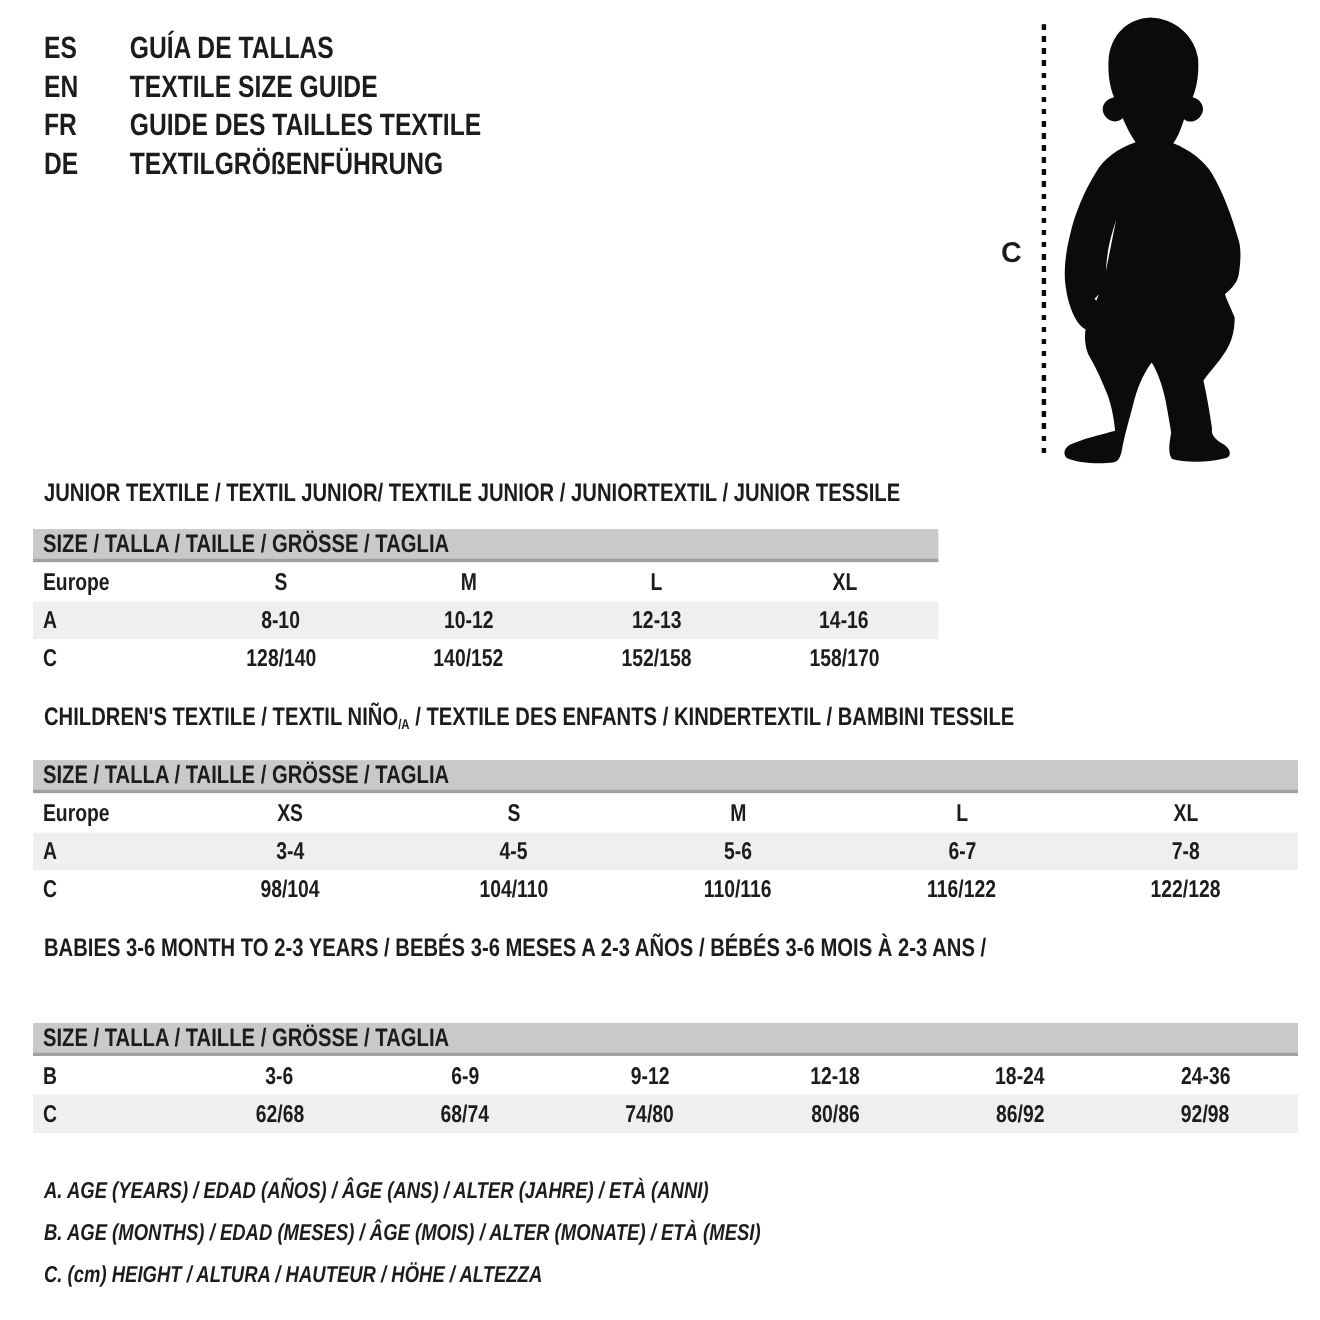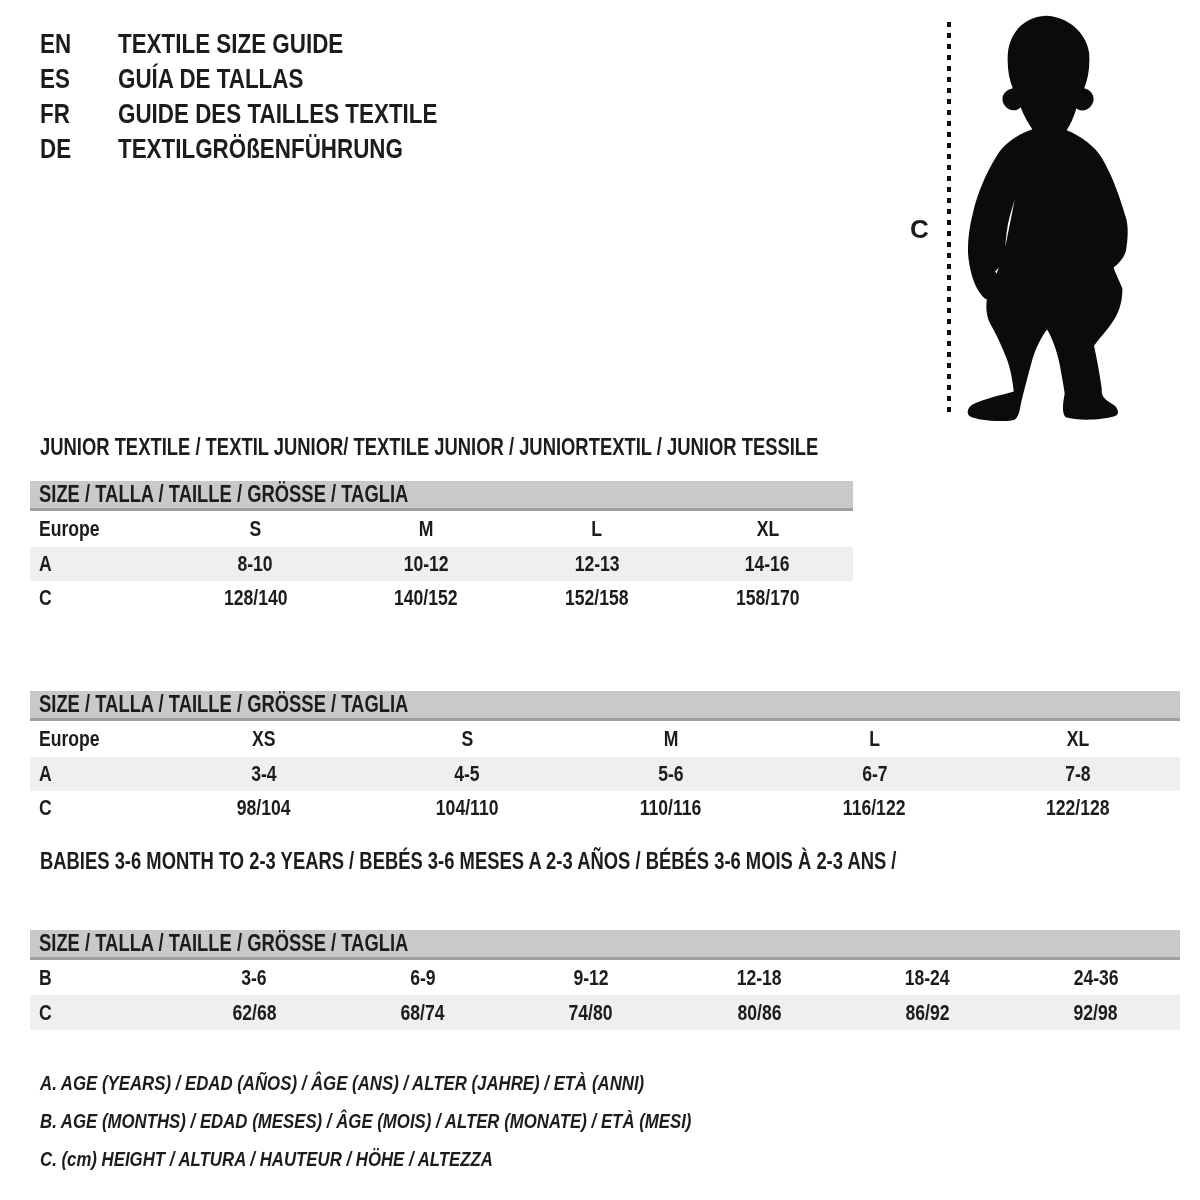--- a/index.html
+++ b/index.html
@@ -55,26 +55,26 @@
   .legend{position:absolute;left:40px;top:1072px;}
   .legend-line{font-size:21px;line-height:22px;margin-bottom:16px;white-space:nowrap;font-style:italic;}
 </style>
 </head>
 <body>
 
 <div class="canvas">
 
   <div class="lang">
     <div class="lang-row">
+      <span class="lang-code"><span class="condL">ES</span></span>
+      <span class="condL">GUÍA DE TALLAS</span>
+    </div>
+    <div class="lang-row">
       <span class="lang-code"><span class="condL">EN</span></span>
       <span class="condL">TEXTILE SIZE GUIDE</span>
-    </div>
-    <div class="lang-row">
-      <span class="lang-code"><span class="condL">ES</span></span>
-      <span class="condL">GUÍA DE TALLAS</span>
     </div>
     <div class="lang-row">
       <span class="lang-code"><span class="condL">FR</span></span>
       <span class="condL">GUIDE DES TAILLES TEXTILE</span>
     </div>
     <div class="lang-row">
       <span class="lang-code"><span class="condL">DE</span></span>
       <span class="condL">TEXTILGRÖßENFÜHRUNG</span>
     </div>
   </div>
@@ -108,20 +108,23 @@
     </div>
     <div class="t-row data-row">
       <div class="c0"><span class="condL">C</span></div>
       <div class="cell"><span class="condC">128/140</span></div>
       <div class="cell"><span class="condC">140/152</span></div>
       <div class="cell"><span class="condC">152/158</span></div>
       <div class="cell"><span class="condC">158/170</span></div>
     </div>
   </div>
 
+  <div class="section-title" style="top:640px">
+    <span class="condL"><span>CHILDREN'S TEXTILE / TEXTIL NIÑO</span><span class="sub">/A</span><span> / TEXTILE DES ENFANTS / KINDERTEXTIL / BAMBINI TESSILE</span></span>
+  </div>
   <div class="sizetable children">
     <div class="t-header">
       <span class="condL">SIZE / TALLA / TAILLE / GRÖSSE / TAGLIA</span>
     </div>
     <div class="t-row size-row">
       <div class="c0"><span class="condL">Europe</span></div>
       <div class="cell"><span class="condC">XS</span></div>
       <div class="cell"><span class="condC">S</span></div>
       <div class="cell"><span class="condC">M</span></div>
       <div class="cell"><span class="condC">L</span></div>

